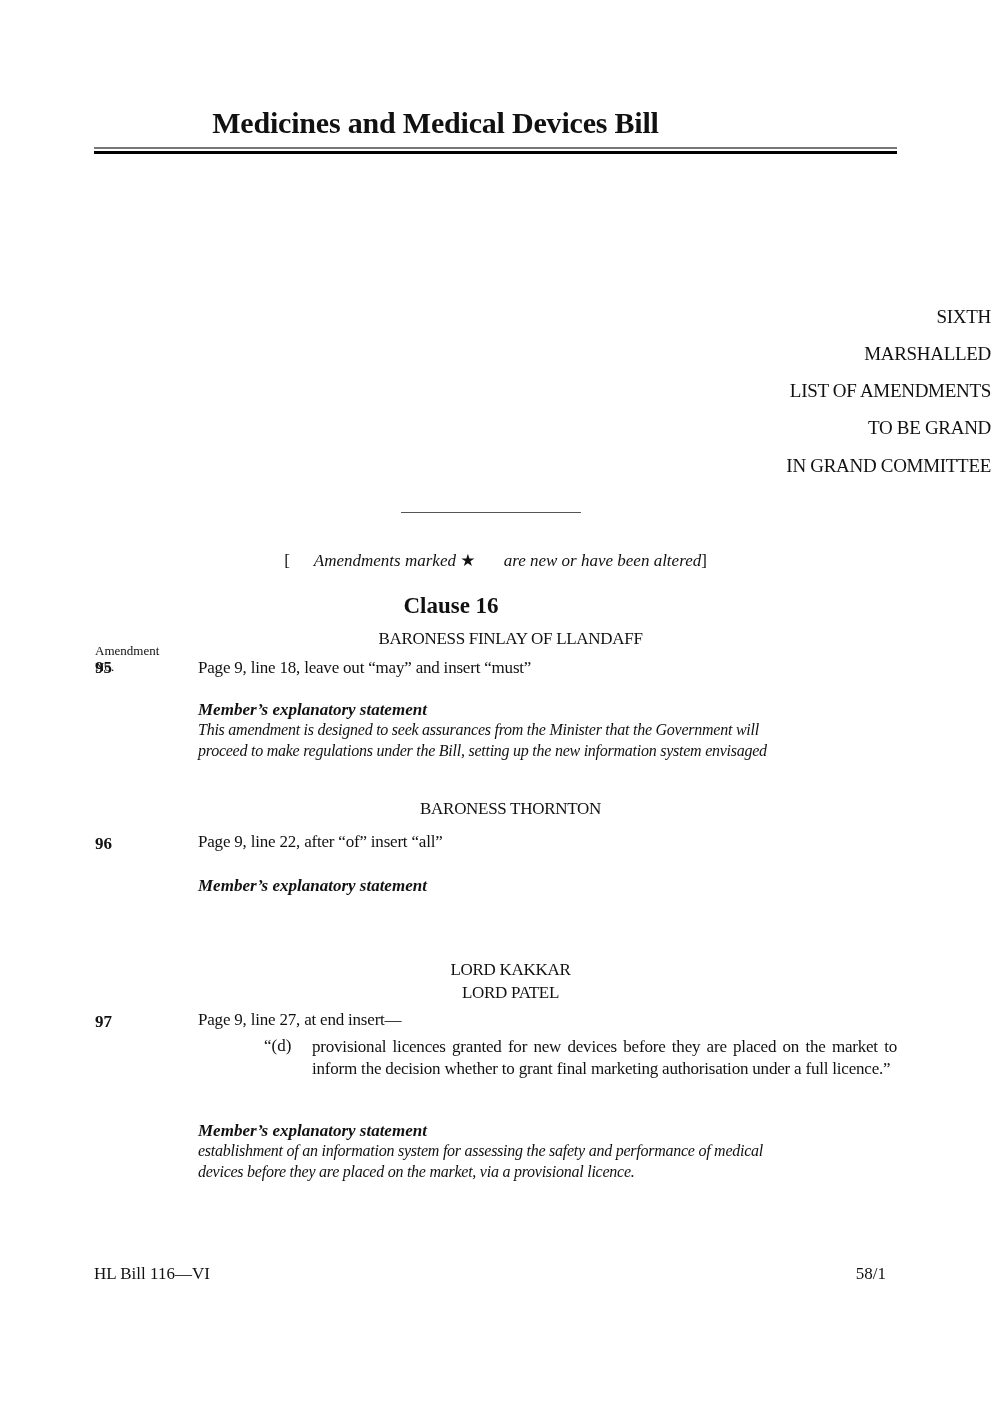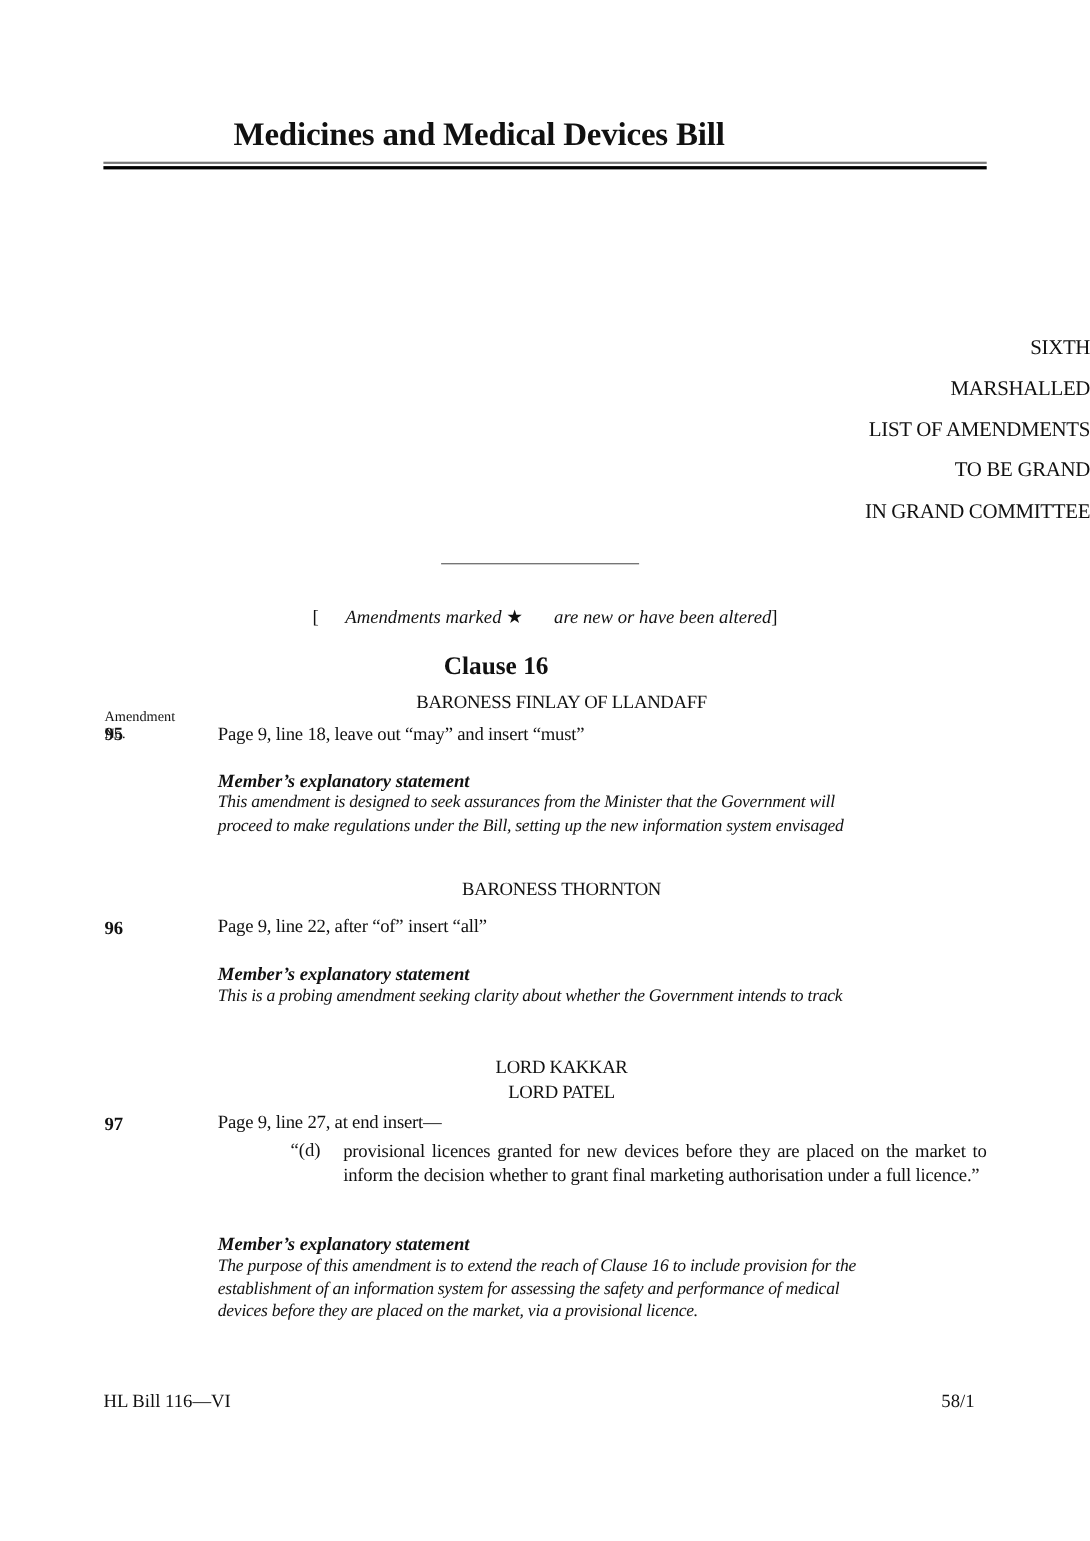--- a/index.html
+++ b/index.html
@@ -63,30 +63,28 @@
 <div class="abs stmt-body" style="top:720px">
   <div>This amendment is designed to seek assurances from the Minister that the Government will</div>
   <div>proceed to make regulations under the Bill, setting up the new information system envisaged</div>
 </div>
 
 <div class="abs member" style="top:799px">BARONESS THORNTON</div>
 <div class="abs num" style="top:834px">96</div>
 <div class="abs line" style="top:832px">Page 9, line 22, after “of” insert “all”</div>
 <div class="abs stmt-title" style="top:876px">Member’s explanatory statement</div>
 <div class="abs stmt-body" style="top:896px">
-  <div>This is a probing amendment seeking clarity about whether the Government intends to track</div>
 </div>
 
 <div class="abs member" style="top:960px">LORD KAKKAR</div>
 <div class="abs member" style="top:983px">LORD PATEL</div>
 <div class="abs num" style="top:1012px">97</div>
 <div class="abs line" style="top:1010px">Page 9, line 27, at end insert—</div>
 <div class="abs quote-label" style="top:1036px">“(d)</div>
 <div class="abs quote-text" style="top:1036px">provisional licences granted for new devices before they are placed on the market to inform the decision whether to grant final marketing authorisation under a full licence.”</div>
 <div class="abs stmt-title" style="top:1121px">Member’s explanatory statement</div>
 <div class="abs stmt-body" style="top:1141px">
-  <div>The purpose of this amendment is to extend the reach of Clause 16 to include provision for the</div>
   <div>establishment of an information system for assessing the safety and performance of medical</div>
   <div>devices before they are placed on the market, via a provisional licence.</div>
 </div>
 
 <div class="abs footer" style="left:94px">HL Bill 116—VI</div>
 <div class="abs footer" style="right:105px">58/1</div>
 
 </body></html>

